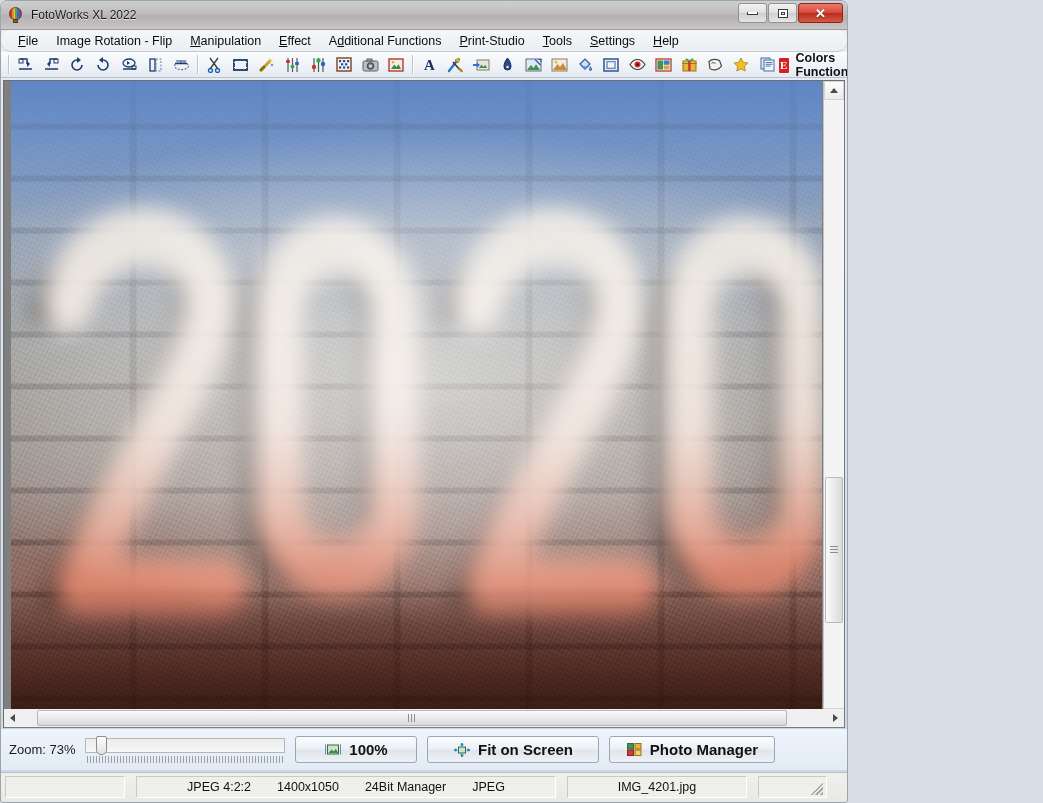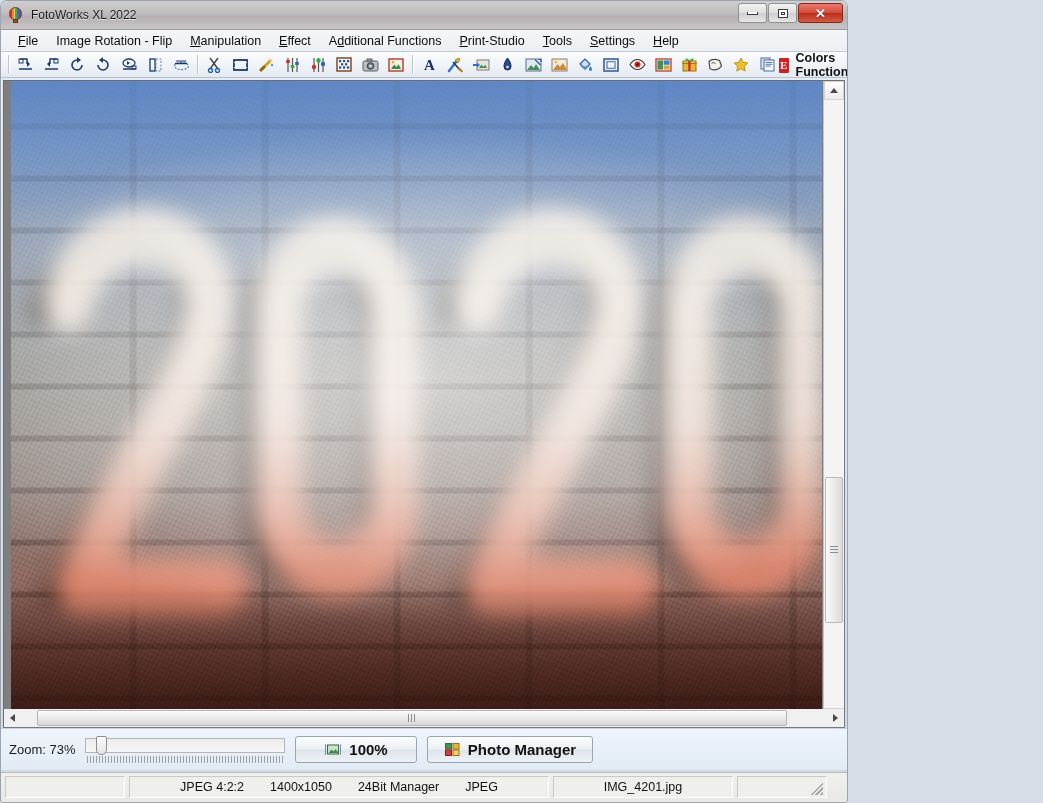--- a/index.html
+++ b/index.html
@@ -65,20 +65,21 @@
   .glyph-max { width: 10px; height: 9px; border: 1px solid #3c3c3c; background: #fff; position: relative; }
   .glyph-max::before { content:''; position:absolute; left:2px; top:2px; right:2px; bottom:2px; border:1px solid #3c3c3c; }
   .glyph-close { color:#fff; font-size:13px; font-weight:bold; line-height:1; text-shadow:0 1px 1px rgba(0,0,0,.45); }
 
   
   .menubar {
     height: 22px; display: flex; align-items: center;
     background: linear-gradient(180deg,#f4f6f8 0%,#eceff3 100%);
     border-bottom: 1px solid #c3c9d0;
     padding-left: 8px;
+    border-radius: 10px;
   }
   .menu-item {
     font-size: 12.5px; color: #0c0c0c; padding: 2px 9px; cursor: pointer; white-space: nowrap;
   }
   .menu-item u { text-decoration: underline; }
 
   
   .toolbar {
     height: 26px; display: flex; align-items: center;
     background: linear-gradient(180deg,#fbfcfd 0%,#eef2f6 60%,#e4eaf1 100%);
@@ -238,21 +239,21 @@
   }
   .zbtn.b100 { width:122px; }
   .zbtn.bfit { width:172px; }
   .zbtn.bpm  { width:166px; }
 
   
   .statusbar {
     position:absolute; left:0; right:0; bottom:0; height:30px;
     background: linear-gradient(180deg,#f0f0ee 0%,#e8e8e4 100%);
     border-top:1px solid #b9bcc0;
-    display:flex; align-items:stretch; padding:3px 20px 4px 4px; gap:4px;
+    display:flex; align-items:stretch; padding:3px 20px 4px 4px; gap:11px;
   }
   .sbcell {
     border:1px solid #c9c9c5; border-right-color:#fff; border-bottom-color:#fff;
     background:#efefec;
     display:flex; align-items:center; justify-content:center;
     font-size:12.5px; color:#111; padding:0 6px;
   }
   .sb-a { width:120px; }
   .sb-b { flex:0 0 auto; width:420px; justify-content:center; gap:26px; }
   .sb-c { width:180px; }
@@ -603,20 +604,28 @@
 
     <div class="zbtn b100">
       <svg width="16" height="13" viewBox="0 0 16 13">
           <rect x="2.5" y="2" width="11" height="9" fill="#cfe2cf" stroke="#2f6f3a"></rect>
           <path d="M3.5 10l3-3.6 2 2.2 2.2-2.6 2.8 4z" fill="#3e8c45"></path>
           <path d="M0 1.2v10.6M16 1.2v10.6" stroke="#2a5aa8" stroke-width="1.3"></path>
         </svg>
       <span>100%</span>
     </div>
 
+    <div class="zbtn bfit">
+      <svg width="16" height="14" viewBox="0 0 16 14">
+          <rect x="4.5" y="4" width="7" height="6" fill="#cfe2cf" stroke="#2f6f3a"></rect>
+          <path d="M8 0v3.2M8 10.8V14M0 7h3.2M12.8 7H16" stroke="#2a7fc2" stroke-width="1.5"></path>
+          <path d="M8 0l-2 2.2h4zM8 14l-2-2.2h4zM0 7l2.2-2v4zM16 7l-2.2-2v4z" fill="#2a7fc2"></path>
+        </svg>
+      <span>Fit on Screen</span>
+    </div>
 
     <div class="zbtn bpm">
       <svg width="15" height="13" viewBox="0 0 15 13">
           <rect x="0.5" y="0.5" width="6" height="5.5" fill="#4a8f52" stroke="#2f6f3a"></rect>
           <rect x="8" y="0.5" width="6" height="5.5" fill="#e8b53a" stroke="#9a7213"></rect>
           <rect x="0.5" y="7" width="6" height="5.5" fill="#cf3d3d" stroke="#8f2020"></rect>
           <rect x="8" y="7" width="6" height="5.5" fill="#f0d26a" stroke="#9a7213"></rect>
         </svg>
       <span>Photo Manager</span>
     </div>

